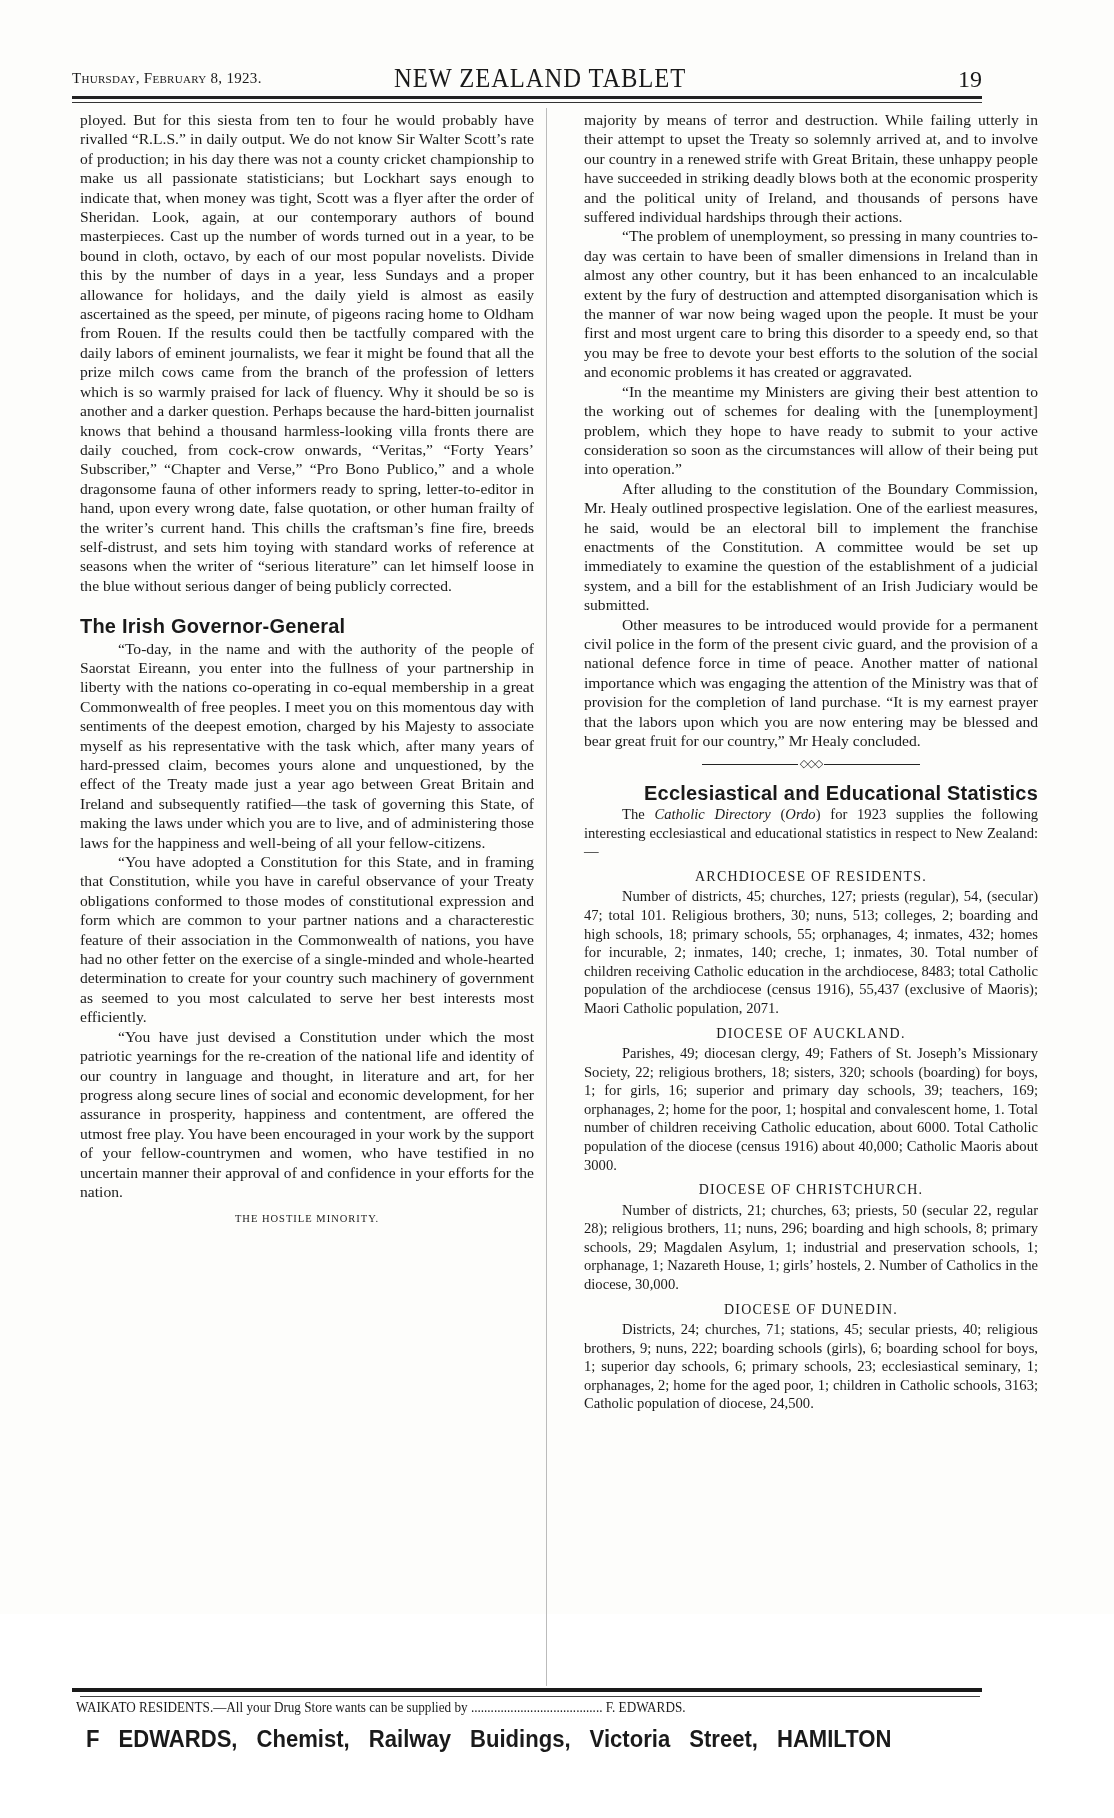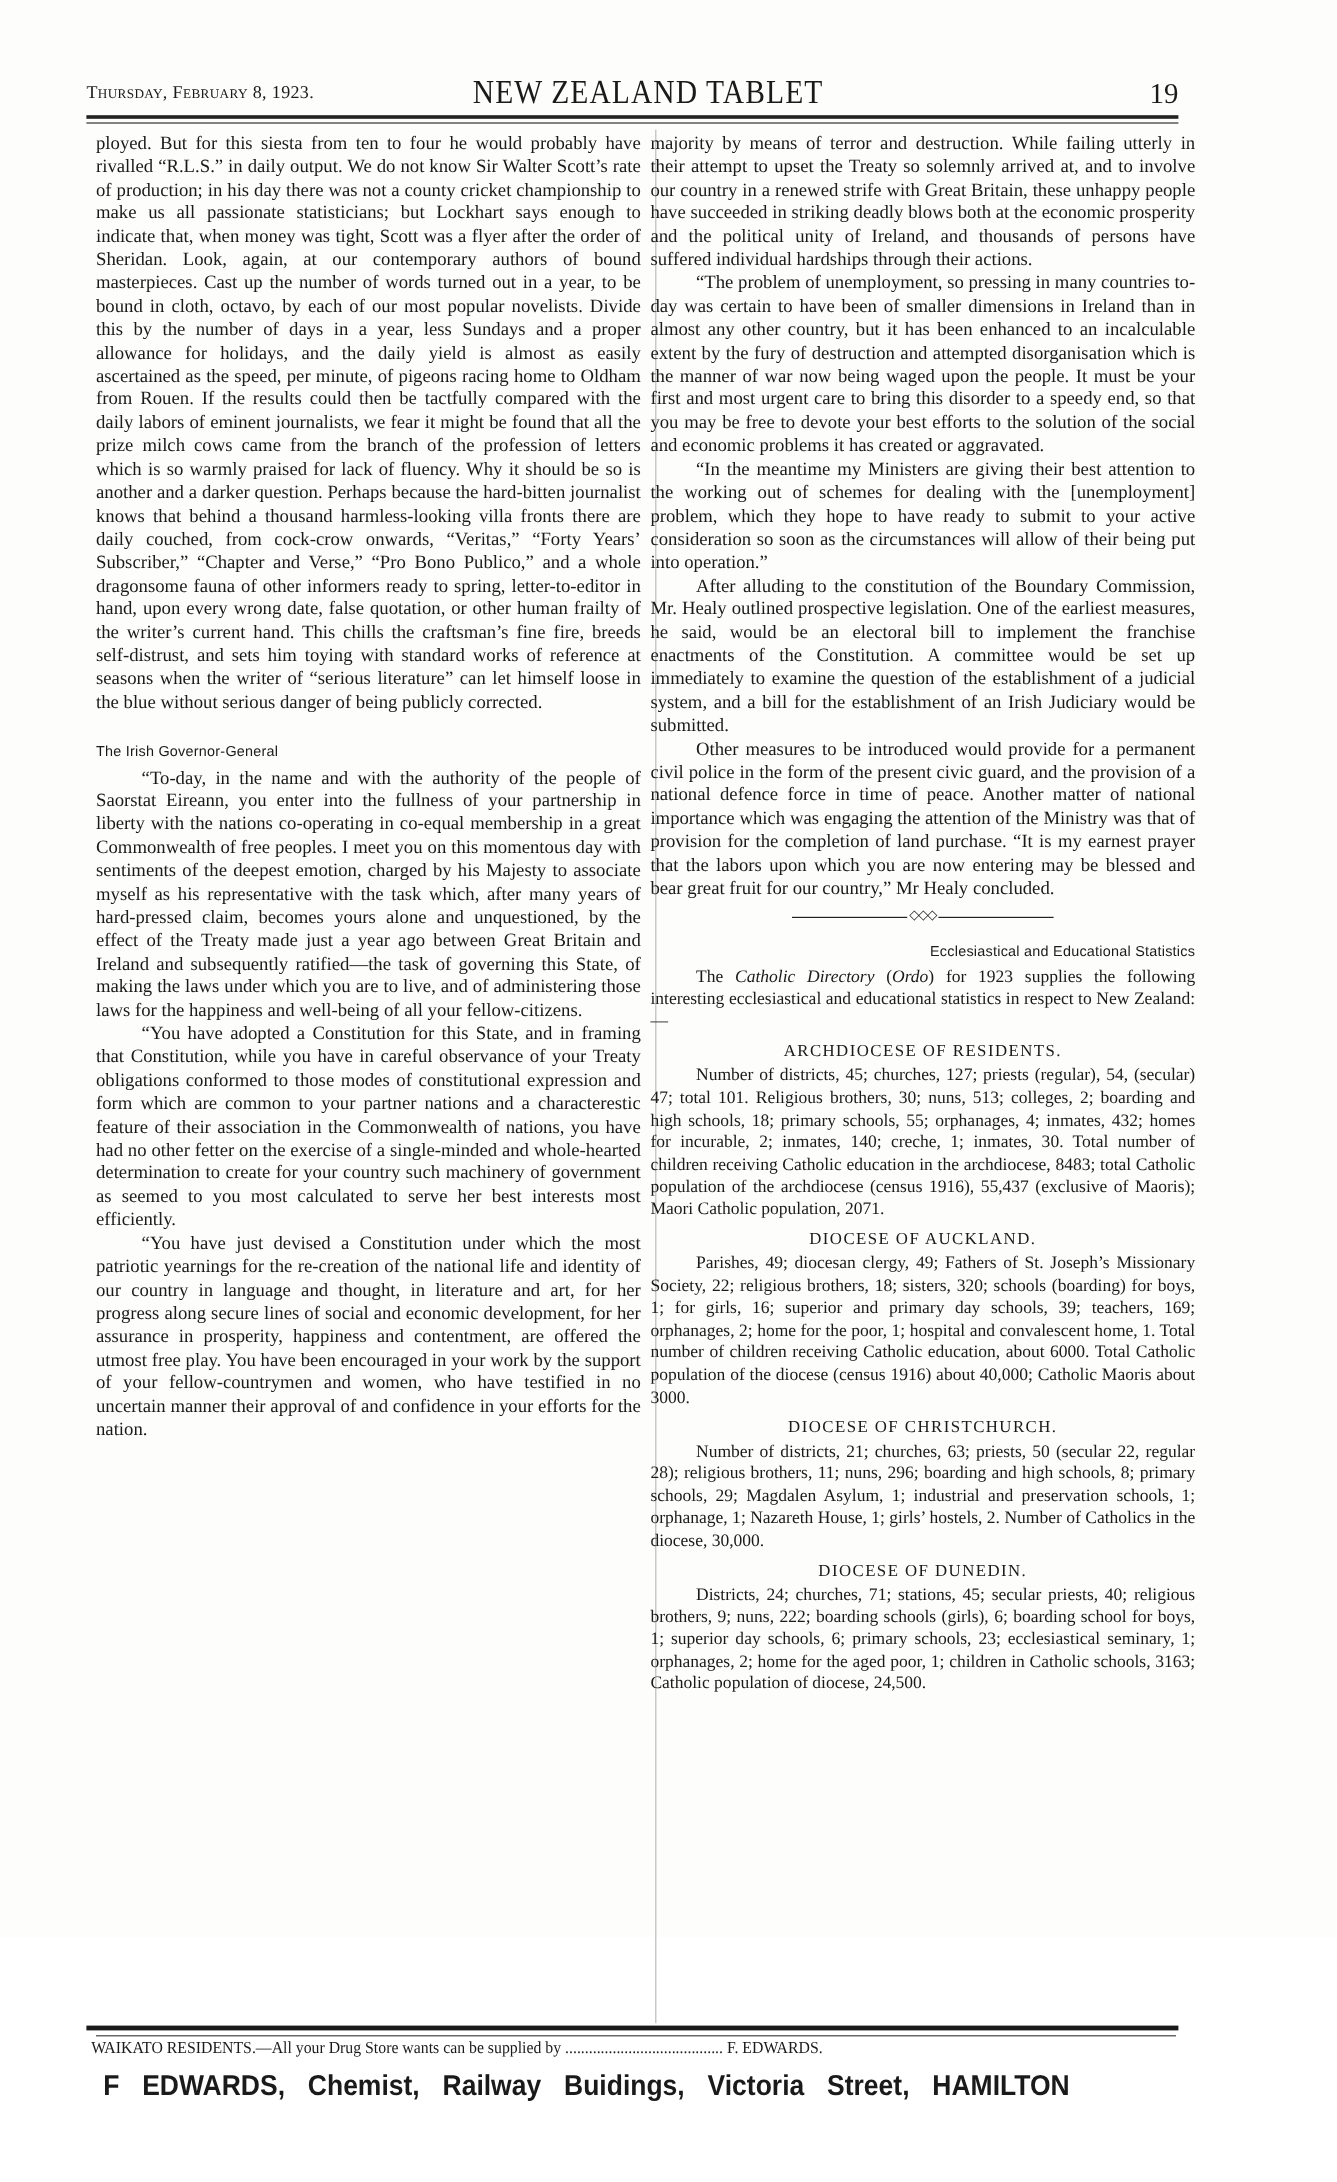--- a/index.html
+++ b/index.html
@@ -9,26 +9,26 @@
 
   .masthead { position: absolute; left: 72px; top: 62px; width: 910px; height: 30px; }
   .mast-date { position: absolute; left: 0; top: 8px; font-size: 15px; letter-spacing: 0.3px; font-variant: small-caps; }
   .mast-title { position: absolute; left: 322px; top: 0; font-size: 28px; letter-spacing: 1px; transform: scaleX(0.88); transform-origin: left top; }
   .mast-page { position: absolute; right: 0; top: 4px; font-size: 24px; font-weight: normal; }
   .rule-top-thick { position: absolute; left: 72px; top: 96px; width: 910px; height: 3px; background: #222; }
   .rule-top-thin { position: absolute; left: 72px; top: 102px; width: 910px; height: 1px; background: #333; }
 
   .col { position: absolute; top: 110px; width: 454px; font-size: 15.6px; line-height: 19.4px; text-align: justify; }
   .col-left { left: 80px; }
-  .col-right { left: 542px; }
+  .col-right { left: 584px; }
   .col p { margin: 0; }
   .col p.indent { text-indent: 38px; }
   .col-divider { position: absolute; left: 546px; top: 108px; width: 1px; height: 1578px; background: #bbb; }
 
-  .heading { font-family: "Liberation Sans", "DejaVu Sans", sans-serif; font-weight: normal; font-size: 12px; margin: 22px 0 2px 0 !important; letter-spacing: 0.2px; }
+  .heading { font-family: "Liberation Sans", "DejaVu Sans", sans-serif; font-weight: bold; font-size: 20px; margin: 22px 0 2px 0 !important; letter-spacing: 0.2px; }
   .heading.centered { text-align: right; margin: 8px 0 2px 0 !important; }
   .subhead { text-align: center !important; font-size: 10.5px; letter-spacing: 1px; margin: 8px 0 2px 0 !important; }
   .diocese { text-align: center !important; font-size: 14px; letter-spacing: 1.2px; margin: 6px 0 1px 0 !important; }
   .stats { font-size: 14.6px; line-height: 18.6px; }
   .ornament { display: flex; align-items: center; justify-content: center; margin: 4px 0 10px 0; }
   .ornament .ln { width: 96px; height: 1px; background: #222; }
   .ornament .gl { font-size: 11px; margin: 0 2px; letter-spacing: -1px; }
 
   .rule-bot-thick { position: absolute; left: 72px; top: 1688px; width: 910px; height: 4px; background: #1a1a1a; }
   .rule-bot-thin { position: absolute; left: 80px; top: 1696px; width: 900px; height: 1px; background: #444; }
@@ -51,20 +51,21 @@
   <div class="col-divider"></div>
 
   <div class="col col-left">
     <p>ployed. But for this siesta from ten to four he would probably have rivalled “R.L.S.” in daily output. We do not know Sir Walter Scott’s rate of production; in his day there was not a county cricket championship to make us all passionate statisticians; but Lockhart says enough to indicate that, when money was tight, Scott was a flyer after the order of Sheridan. Look, again, at our contemporary authors of bound masterpieces. Cast up the number of words turned out in a year, to be bound in cloth, octavo, by each of our most popular novelists. Divide this by the number of days in a year, less Sundays and a proper allowance for holidays, and the daily yield is almost as easily ascertained as the speed, per minute, of pigeons racing home to Oldham from Rouen. If the results could then be tactfully compared with the daily labors of eminent journalists, we fear it might be found that all the prize milch cows came from the branch of the profession of letters which is so warmly praised for lack of fluency. Why it should be so is another and a darker question. Perhaps because the hard-bitten journalist knows that behind a thousand harmless-looking villa fronts there are daily couched, from cock-crow onwards, “Veritas,” “Forty Years’ Subscriber,” “Chapter and Verse,” “Pro Bono Publico,” and a whole dragonsome fauna of other informers ready to spring, letter-to-editor in hand, upon every wrong date, false quotation, or other human frailty of the writer’s current hand. This chills the craftsman’s fine fire, breeds self-distrust, and sets him toying with standard works of reference at seasons when the writer of “serious literature” can let himself loose in the blue without serious danger of being publicly corrected.</p>
 
     <p class="heading">The Irish Governor-General</p>
     <p class="indent">“To-day, in the name and with the authority of the people of Saorstat Eireann, you enter into the fullness of your partnership in liberty with the nations co-operating in co-equal membership in a great Commonwealth of free peoples. I meet you on this momentous day with sentiments of the deepest emotion, charged by his Majesty to associate myself as his representative with the task which, after many years of hard-pressed claim, becomes yours alone and unquestioned, by the effect of the Treaty made just a year ago between Great Britain and Ireland and subsequently ratified—the task of governing this State, of making the laws under which you are to live, and of administering those laws for the happiness and well-being of all your fellow-citizens.</p>
     <p class="indent">“You have adopted a Constitution for this State, and in framing that Constitution, while you have in careful observance of your Treaty obligations conformed to those modes of constitutional expression and form which are common to your partner nations and a characterestic feature of their association in the Commonwealth of nations, you have had no other fetter on the exercise of a single-minded and whole-hearted determination to create for your country such machinery of government as seemed to you most calculated to serve her best interests most efficiently.</p>
     <p class="indent">“You have just devised a Constitution under which the most patriotic yearnings for the re-creation of the national life and identity of our country in language and thought, in literature and art, for her progress along secure lines of social and economic development, for her assurance in prosperity, happiness and contentment, are offered the utmost free play. You have been encouraged in your work by the support of your fellow-countrymen and women, who have testified in no uncertain manner their approval of and confidence in your efforts for the nation.</p>
 
+    <p class="subhead">THE HOSTILE MINORITY.</p>
   </div>
 
   <div class="col col-right">
     <p>majority by means of terror and destruction. While failing utterly in their attempt to upset the Treaty so solemnly arrived at, and to involve our country in a renewed strife with Great Britain, these unhappy people have succeeded in striking deadly blows both at the economic prosperity and the political unity of Ireland, and thousands of persons have suffered individual hardships through their actions.</p>
     <p class="indent">“The problem of unemployment, so pressing in many countries to-day was certain to have been of smaller dimensions in Ireland than in almost any other country, but it has been enhanced to an incalculable extent by the fury of destruction and attempted disorganisation which is the manner of war now being waged upon the people. It must be your first and most urgent care to bring this disorder to a speedy end, so that you may be free to devote your best efforts to the solution of the social and economic problems it has created or aggravated.</p>
     <p class="indent">“In the meantime my Ministers are giving their best attention to the working out of schemes for dealing with the [unemployment] problem, which they hope to have ready to submit to your active consideration so soon as the circumstances will allow of their being put into operation.”</p>
     <p class="indent">After alluding to the constitution of the Boundary Commission, Mr. Healy outlined prospective legislation. One of the earliest measures, he said, would be an electoral bill to implement the franchise enactments of the Constitution. A committee would be set up immediately to examine the question of the establishment of a judicial system, and a bill for the establishment of an Irish Judiciary would be submitted.</p>
     <p class="indent">Other measures to be introduced would provide for a permanent civil police in the form of the present civic guard, and the provision of a national defence force in time of peace. Another matter of national importance which was engaging the attention of the Ministry was that of provision for the completion of land purchase. “It is my earnest prayer that the labors upon which you are now entering may be blessed and bear great fruit for our country,” Mr Healy concluded.</p>
 
     <div class="ornament">

